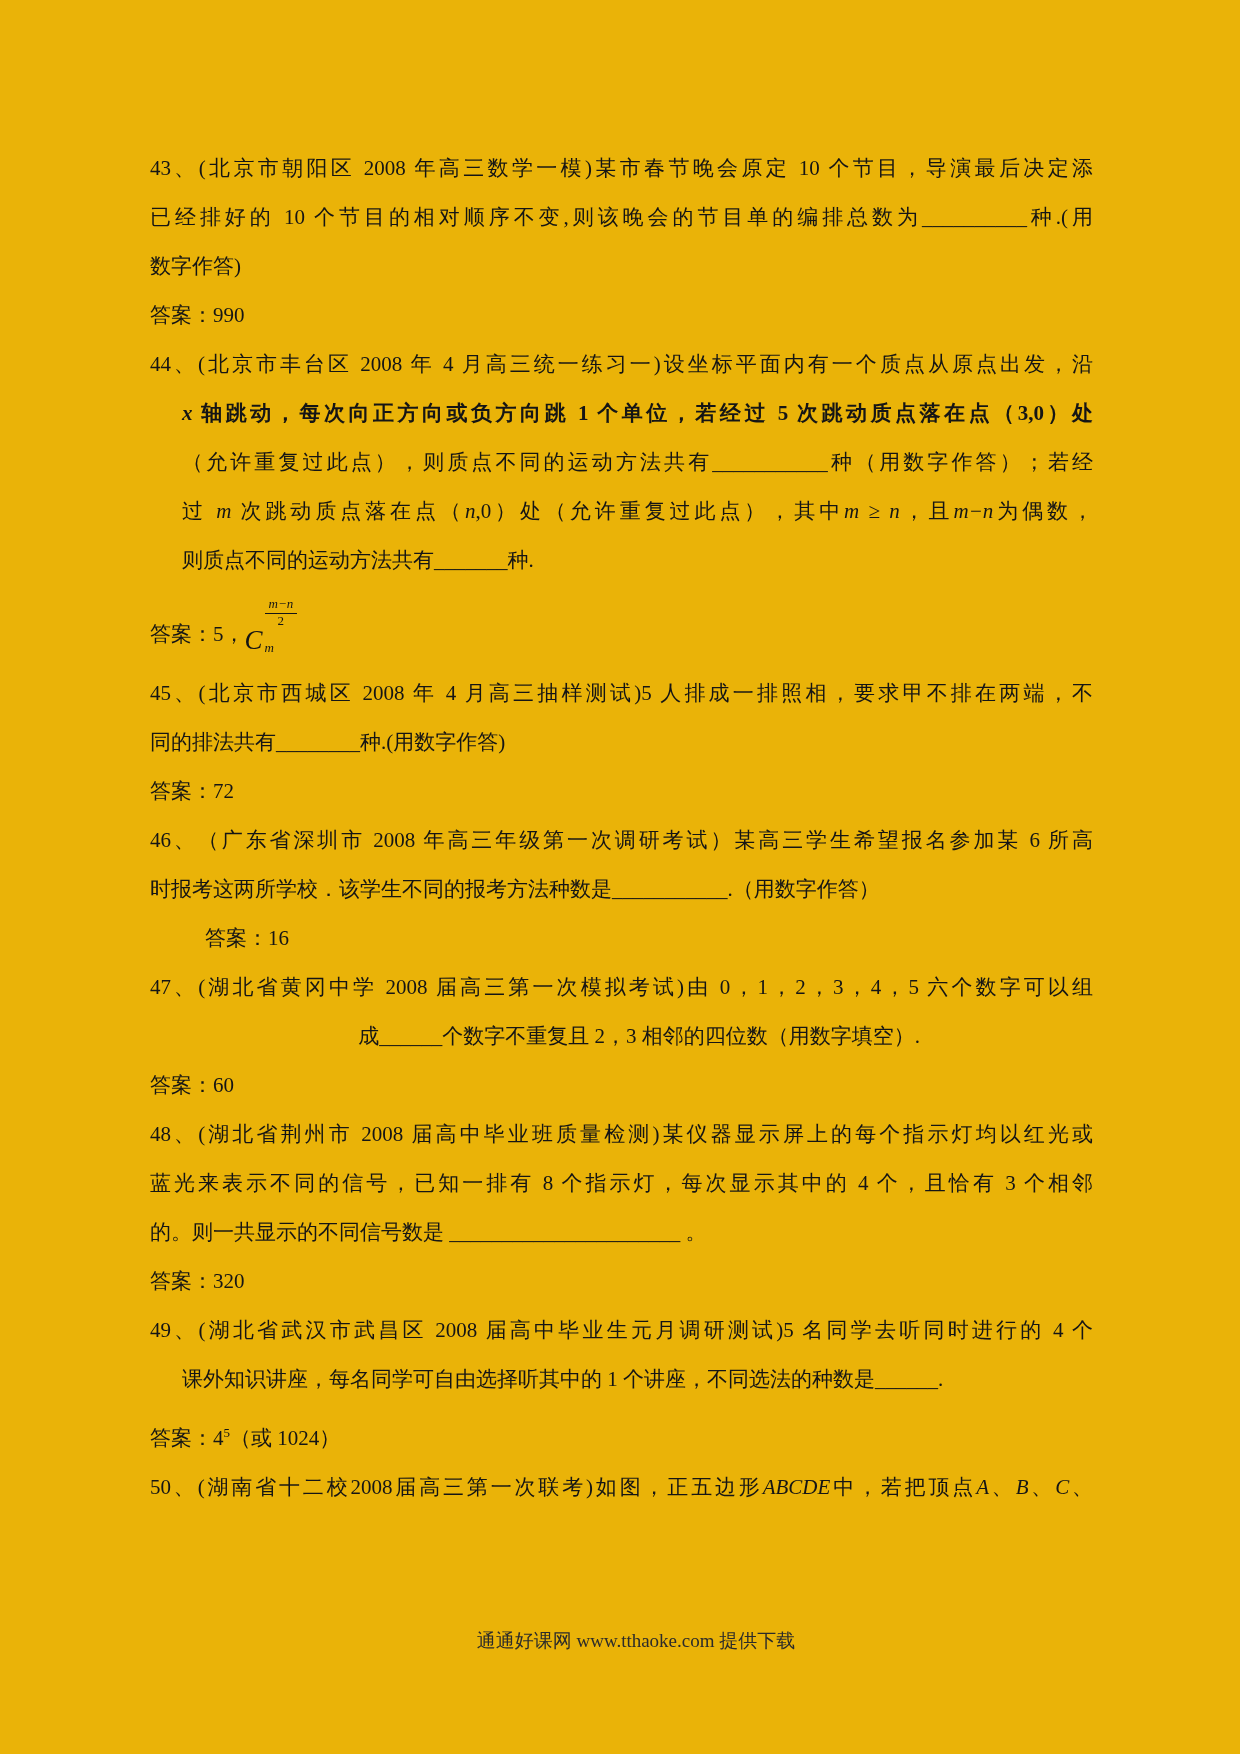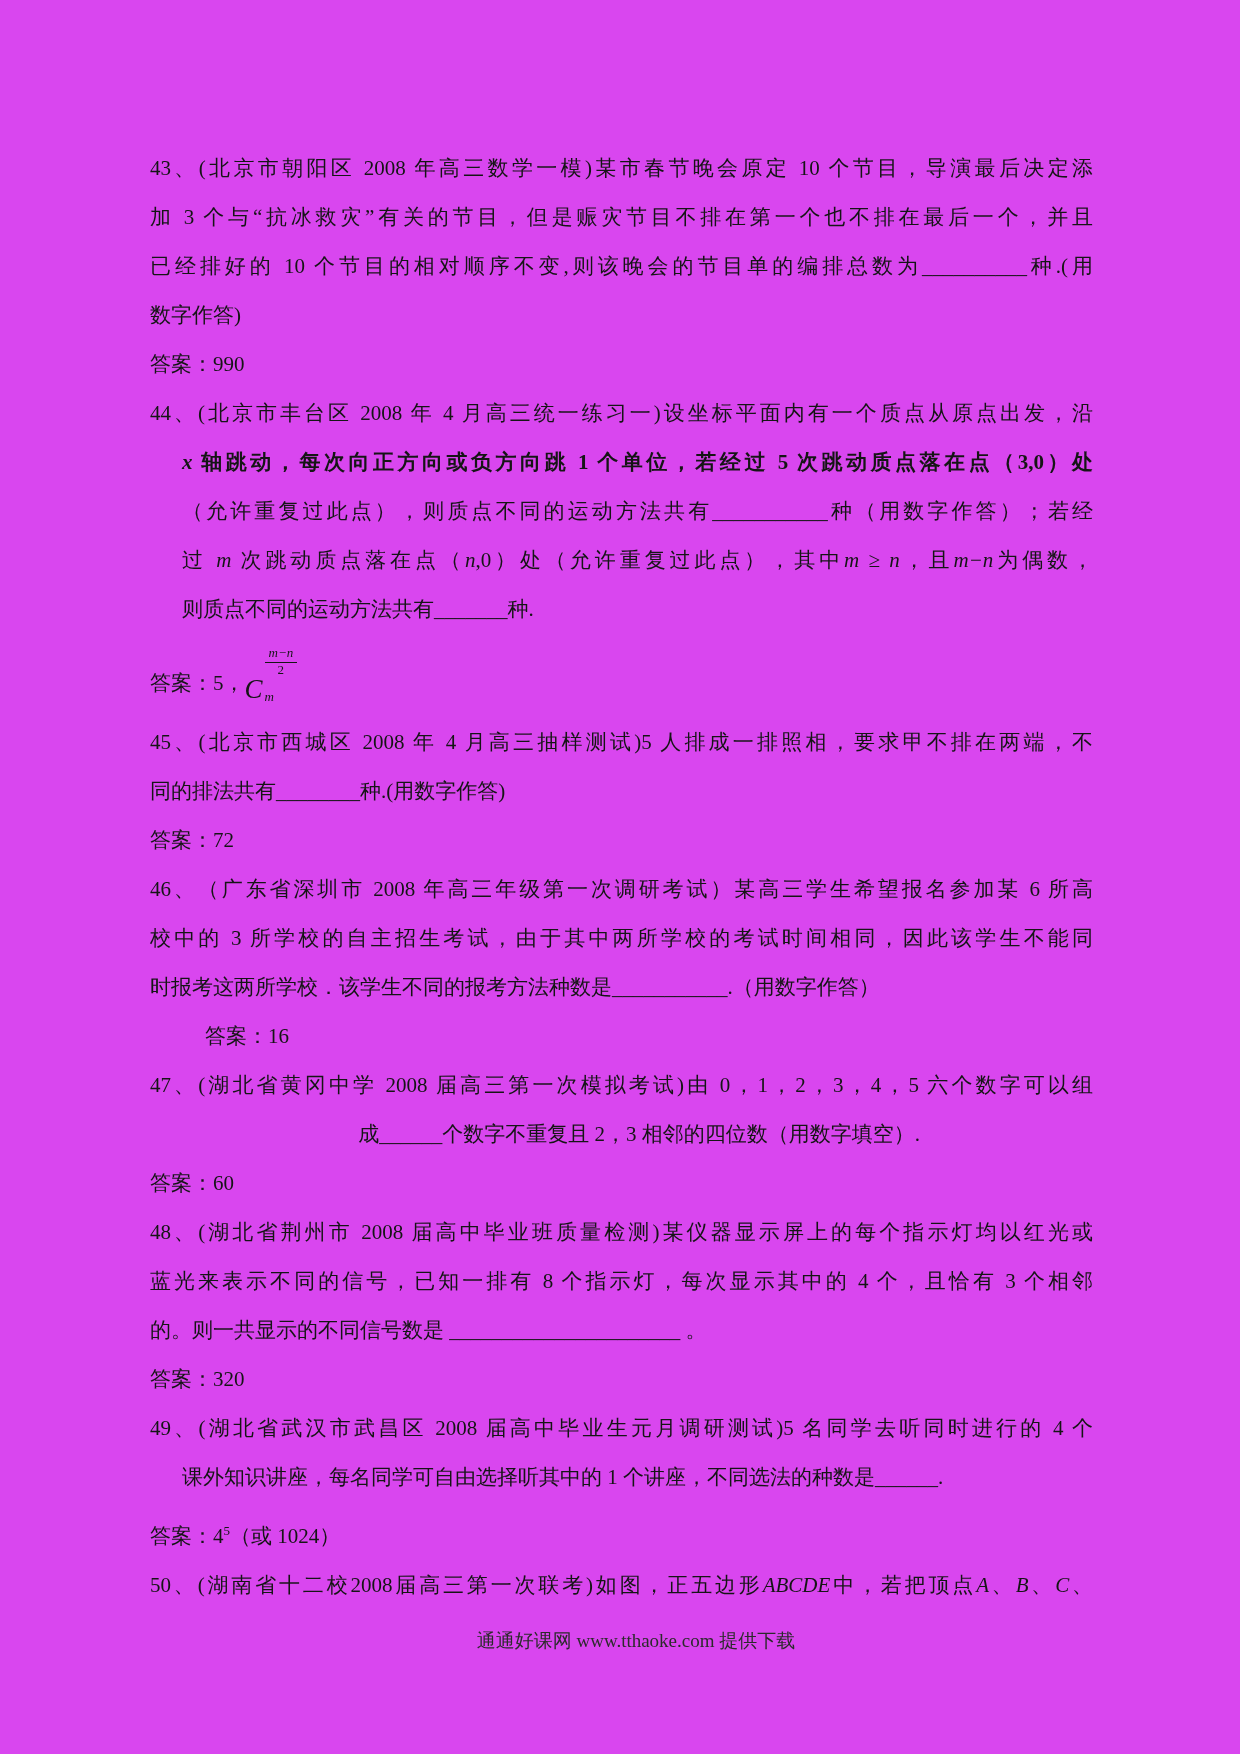--- a/index.html
+++ b/index.html
@@ -1,19 +1,19 @@
 <!DOCTYPE html>
 <html><head>
 <meta charset="utf-8">
 <style>
   html,body{margin:0;padding:0;background:#e8e8e8;}
   .page{
     position:relative;
     width:1240px;height:1754px;
-    background:#d946ef;
+    background:#eab308;
     font-family:"Liberation Serif","DejaVu Serif",serif;
     color:#151515;
     overflow:hidden;
   }
   .doc{
     position:absolute;
     left:150px;top:144px;
     width:943px;
   }
   .line{
@@ -64,21 +64,20 @@
     color:#2b2b2b;
     font-family:"Liberation Serif","DejaVu Serif",serif;
   }
 </style>
 </head>
 <body>
 
 <div class="page">
   <div id="doc" class="doc">
       <div class="line j"><span>43、(北京市朝阳区 2008 年高三数学一模)某市春节晚会原定 10 个节目，导演最后决定添</span></div>
-      <div class="line j"><span>加 3 个与“抗冰救灾”有关的节目，但是赈灾节目不排在第一个也不排在最后一个，并且</span></div>
       <div class="line j"><span>已经排好的 10 个节目的相对顺序不变,则该晚会的节目单的编排总数为__________种.(用</span></div>
       <div class="line"><span>数字作答)</span></div>
       <div class="line"><span>答案：990</span></div>
       <div class="line j"><span>44、(北京市丰台区 2008 年 4 月高三统一练习一)设坐标平面内有一个质点从原点出发，沿</span></div>
       <div class="line j" style="padding-left: 32px; font-weight: bold;"><span class="it">x</span><span> 轴跳动，每次向正方向或负方向跳 1 个单位，若经过 5 次跳动质点落在点（3,0）处</span></div>
       <div class="line j" style="padding-left: 32px;"><span>（允许重复过此点），则质点不同的运动方法共有___________种（用数字作答）；若经</span></div>
       <div class="line j" style="padding-left: 32px;"><span>过 </span><span class="it">m</span><span> 次跳动质点落在点（</span><span class="it">n</span><span>,0）处（允许重复过此点），其中</span><span class="it">m ≥ n</span><span>，且</span><span class="it">m−n</span><span>为偶数，</span></div>
       <div class="line" style="padding-left: 32px;"><span>则质点不同的运动方法共有_______种.</span></div>
       <div class="line" style="margin-top: 24px; height: 60px;"><span>答案：5，</span><span class="cformula">
           <span class="fbase">C</span>
@@ -87,21 +86,20 @@
               <span class="fnum it">m−n</span>
               <span class="fden">2</span>
             </span>
             <span class="fsub it">m</span>
           </span>
         </span></div>
       <div class="line j"><span>45、(北京市西城区 2008 年 4 月高三抽样测试)5 人排成一排照相，要求甲不排在两端，不</span></div>
       <div class="line"><span>同的排法共有________种.(用数字作答)</span></div>
       <div class="line"><span>答案：72</span></div>
       <div class="line j"><span>46、（广东省深圳市 2008 年高三年级第一次调研考试）某高三学生希望报名参加某 6 所高</span></div>
-      <div class="line j"><span>校中的 3 所学校的自主招生考试，由于其中两所学校的考试时间相同，因此该学生不能同</span></div>
       <div class="line"><span>时报考这两所学校．该学生不同的报考方法种数是___________.（用数字作答）</span></div>
       <div class="line" style="padding-left: 55px;"><span>答案：16</span></div>
       <div class="line j"><span>47、(湖北省黄冈中学 2008 届高三第一次模拟考试)由 0，1，2，3，4，5 六个数字可以组</span></div>
       <div class="line" style="padding-left: 35px; text-align: center;"><span>成______个数字不重复且 2，3 相邻的四位数（用数字填空）.</span></div>
       <div class="line"><span>答案：60</span></div>
       <div class="line j"><span>48、(湖北省荆州市 2008 届高中毕业班质量检测)某仪器显示屏上的每个指示灯均以红光或</span></div>
       <div class="line j"><span>蓝光来表示不同的信号，已知一排有 8 个指示灯，每次显示其中的 4 个，且恰有 3 个相邻</span></div>
       <div class="line"><span>的。则一共显示的不同信号数是 ______________________ 。</span></div>
       <div class="line"><span>答案：320</span></div>
       <div class="line j"><span>49、(湖北省武汉市武昌区 2008 届高中毕业生元月调研测试)5 名同学去听同时进行的 4 个</span></div>

